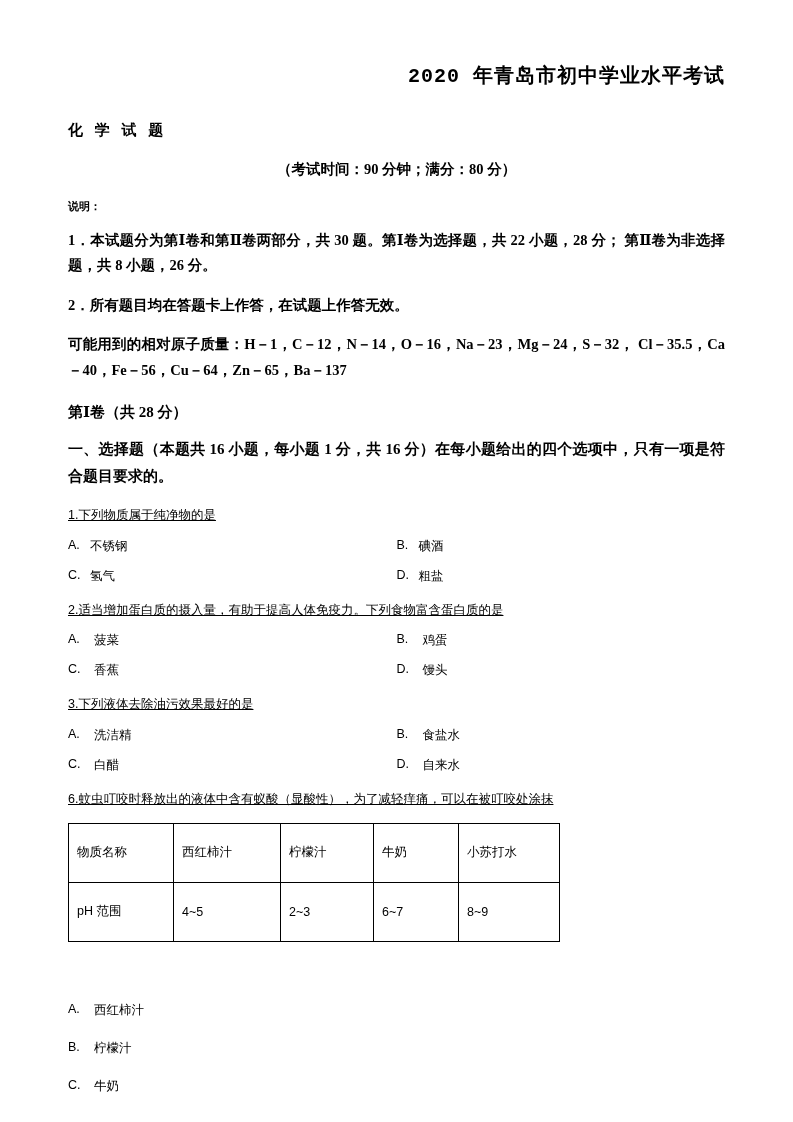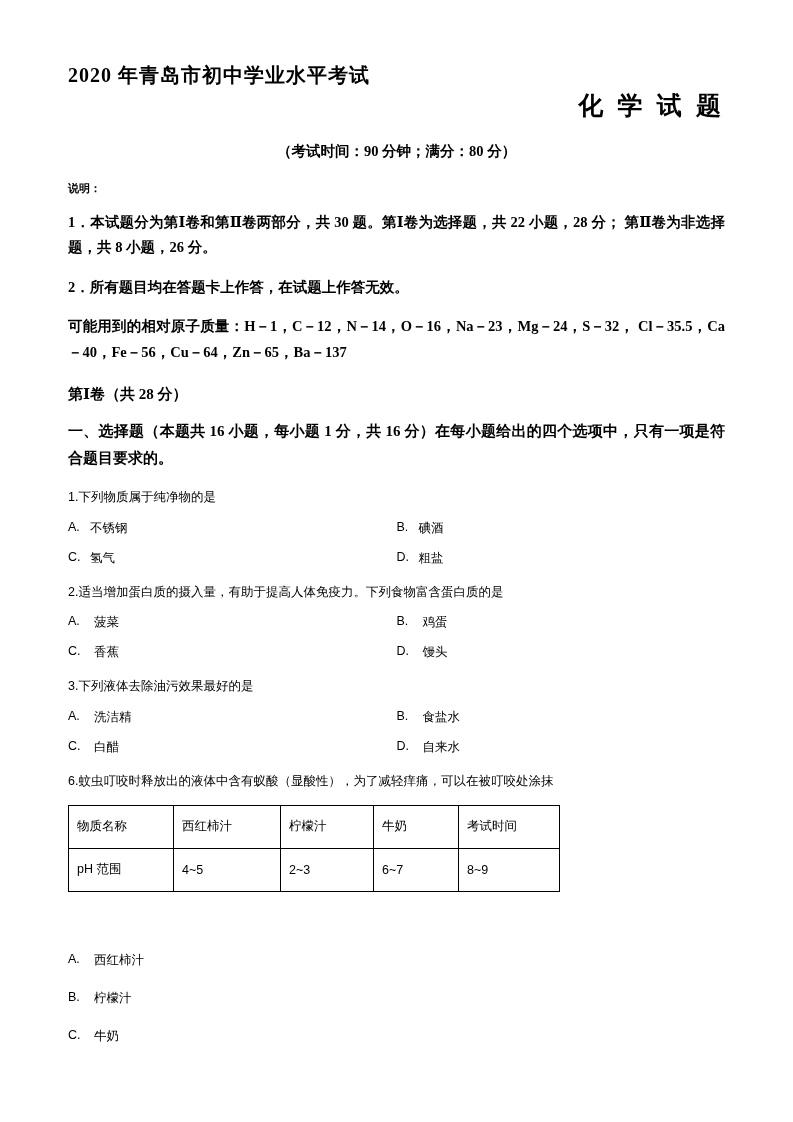--- a/index.html
+++ b/index.html
@@ -16,33 +16,33 @@
     overflow: hidden;
   }
   .page {
     position: relative;
     width: 793px;
     height: 1122px;
     box-sizing: border-box;
     padding: 0 68px;
   }
   .title1 {
-    text-align: left;
+    text-align: right;
     font-size: 20px;
     font-weight: bold;
     letter-spacing: 1px;
     margin-top: 62px;
-    font-family: Liberation Serif, serif;
+    font-family: Liberation Mono, monospace;
   }
   .title2 {
-    text-align: right;
-    font-size: 25px;
+    text-align: left;
+    font-size: 15px;
     font-weight: bold;
     letter-spacing: 4px;
-    margin-top: 0;
+    margin-top: 32px;
   }
   .subtitle {
     text-align: center;
     font-size: 14.5px;
     margin-top: 20px;
     font-weight: bold;
   }
   .shuoming {
     font-size: 11px;
     font-weight: bold;
@@ -65,20 +65,21 @@
     font-weight: bold;
     margin-top: 14px;
     line-height: 1.8;
     text-align: justify;
   }
   .q-stem {
     font-size: 12.5px;
     margin-top: 16px;
     font-family: "Liberation Sans", sans-serif;
     line-height: 1.5;
+    text-decoration: underline;
   }
   .opts {
     display: flex;
     font-size: 12.5px;
     font-family: "Liberation Sans", sans-serif;
     margin-top: 13px;
   }
   .opt {
     width: 50%;
     display: flex;
@@ -95,21 +96,21 @@
   }
   table.ph {
     border-collapse: collapse;
     margin-top: 14px;
     font-family: "Liberation Sans", sans-serif;
     font-size: 12.5px;
     table-layout: fixed;
   }
   table.ph td {
     border: 1px solid #000;
-    padding: 9px 8px;
+    padding: 17px 8px;
     vertical-align: middle;
     height: 24px;
   }
   table.ph td.c0 { width: 88px; }
   table.ph td.c1 { width: 90px; }
   table.ph td.c2 { width: 76px; }
   table.ph td.c3 { width: 68px; }
   table.ph td.c4 { width: 84px; }
   .tail-opts {
     margin-top: 60px;
@@ -207,21 +208,21 @@
 
   <div class="q-stem">6.蚊虫叮咬时释放出的液体中含有蚁酸（显酸性），为了减轻痒痛，可以在被叮咬处涂抹</div>
 
   <table class="ph">
     <tbody>
         <tr>
       <td class="c0">物质名称</td>
       <td class="c1">西红柿汁</td>
       <td class="c2">柠檬汁</td>
       <td class="c3">牛奶</td>
-      <td class="c4">考试时间</td>
+      <td class="c4">小苏打水</td>
     </tr>
     <tr>
       <td class="c0">pH 范围</td>
       <td class="c1">4~5</td>
       <td class="c2">2~3</td>
       <td class="c3">6~7</td>
       <td class="c4">8~9</td>
     </tr>
   </tbody>
     </table>

